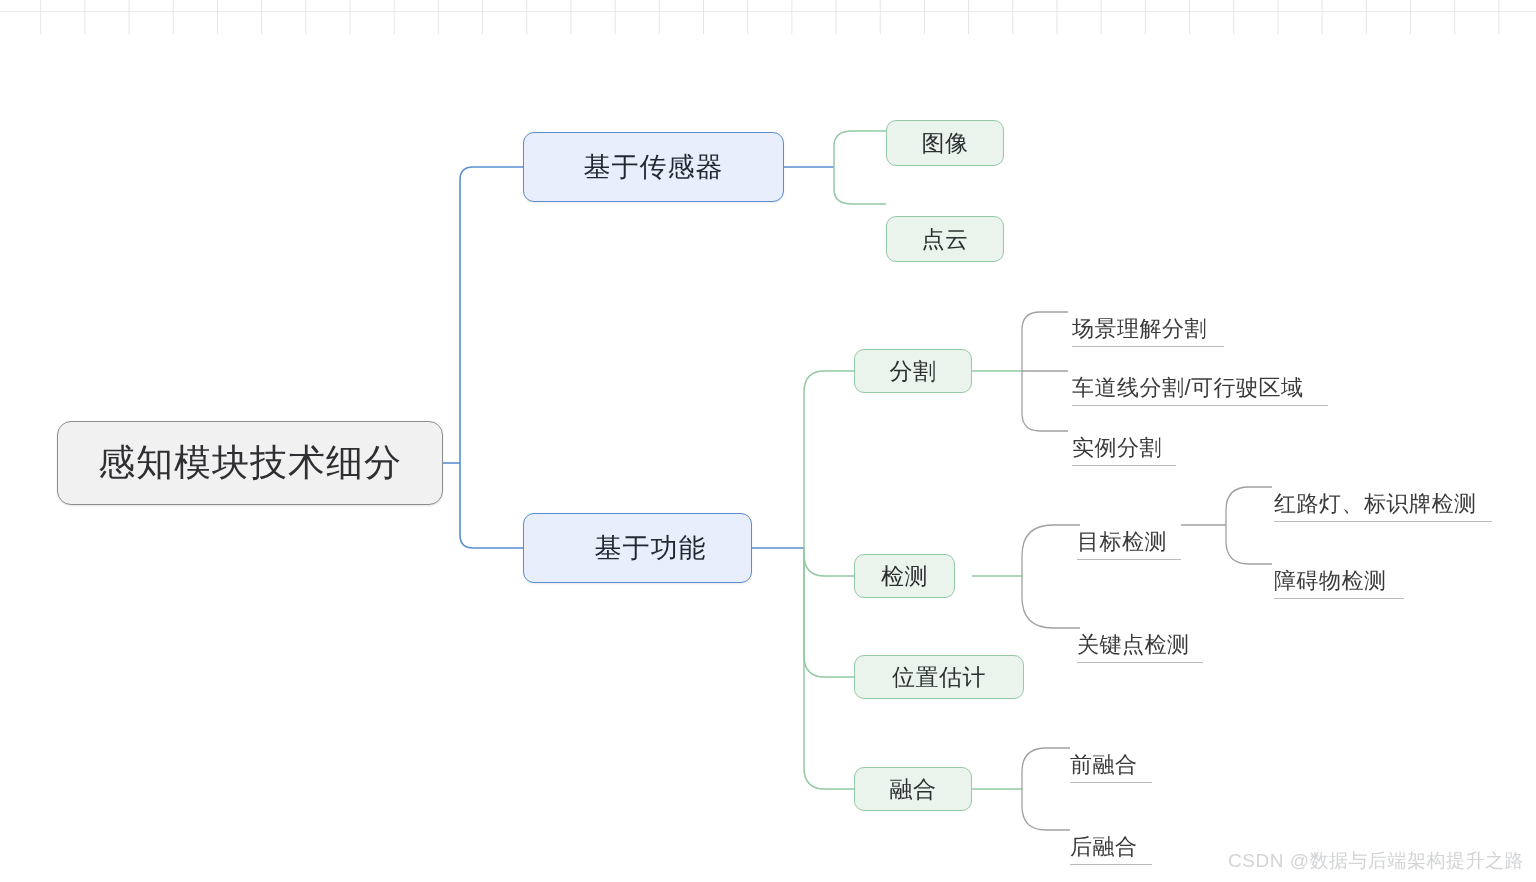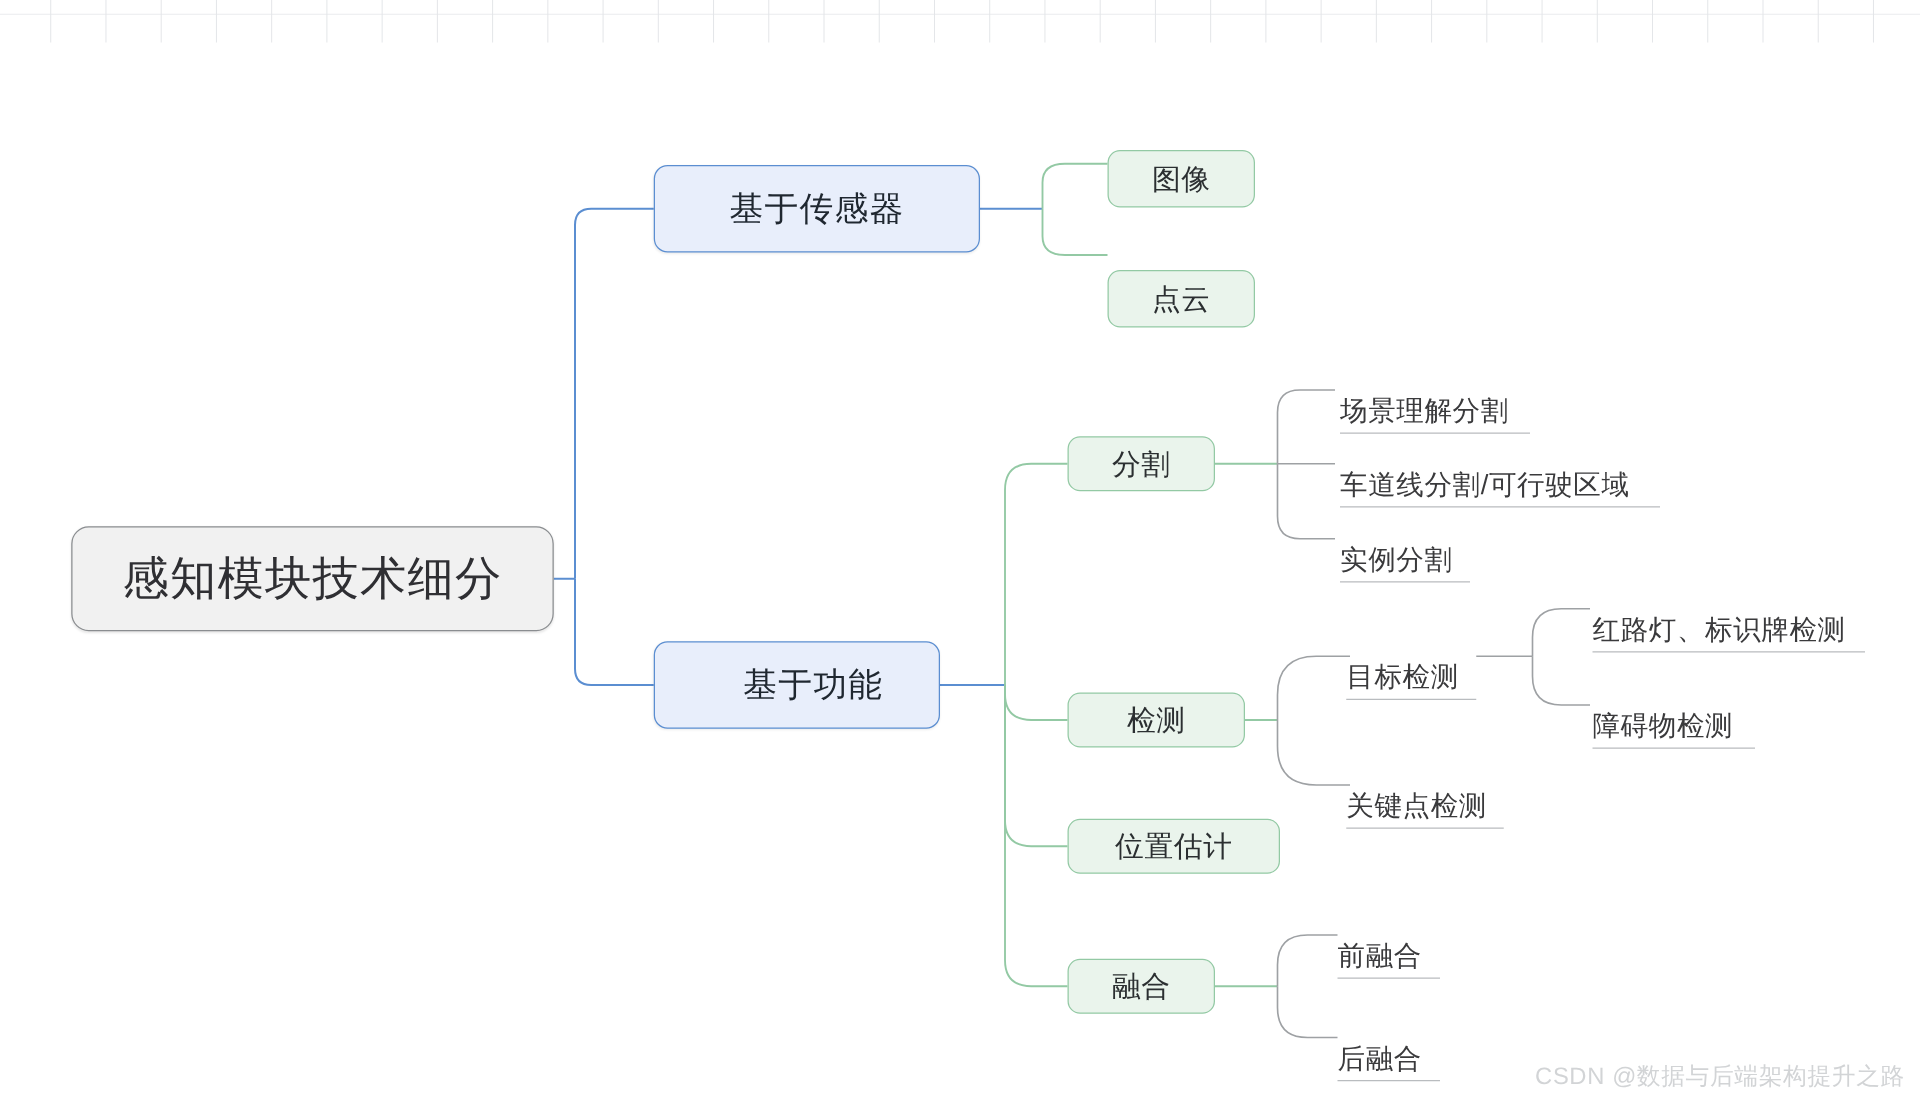--- a/index.html
+++ b/index.html
@@ -184,21 +184,21 @@
   </div>
 
   <div class="node node-leaf" style="left:1072px; top:336px; width:256px; height:35px;">
     <span>车道线分割/可行驶区域</span>
   </div>
 
   <div class="node node-leaf" style="left:1072px; top:396px; width:104px; height:35px;">
     <span>实例分割</span>
   </div>
 
-  <div class="node node-green" style="left:854px; top:554px; width:142px; height:44px;">
+  <div class="node node-green" style="left:854px; top:554px; width:101px; height:44px;">
     <span>检测</span>
   </div>
 
   <div class="node node-leaf" style="left:1077px; top:490px; width:104px; height:35px;">
     <span>目标检测</span>
   </div>
 
   <div class="node node-leaf" style="left:1274px; top:452px; width:218px; height:35px;">
     <span>红路灯、标识牌检测</span>
   </div>

